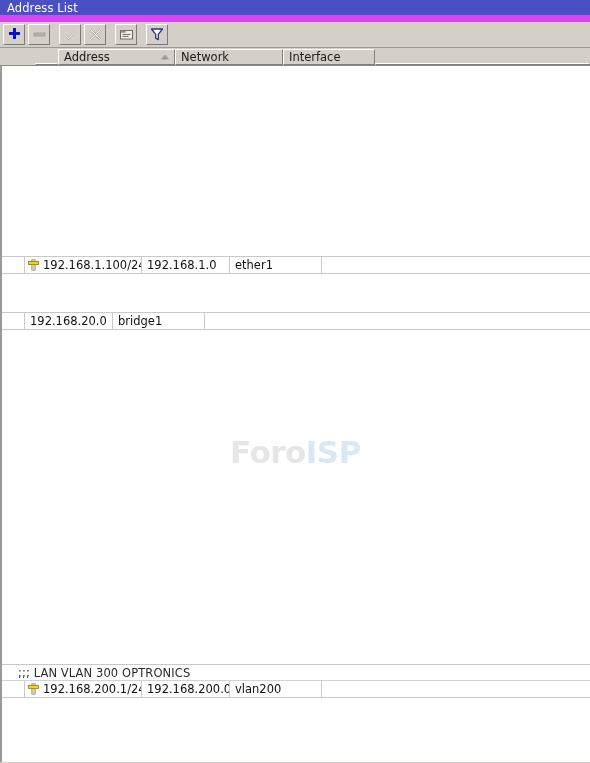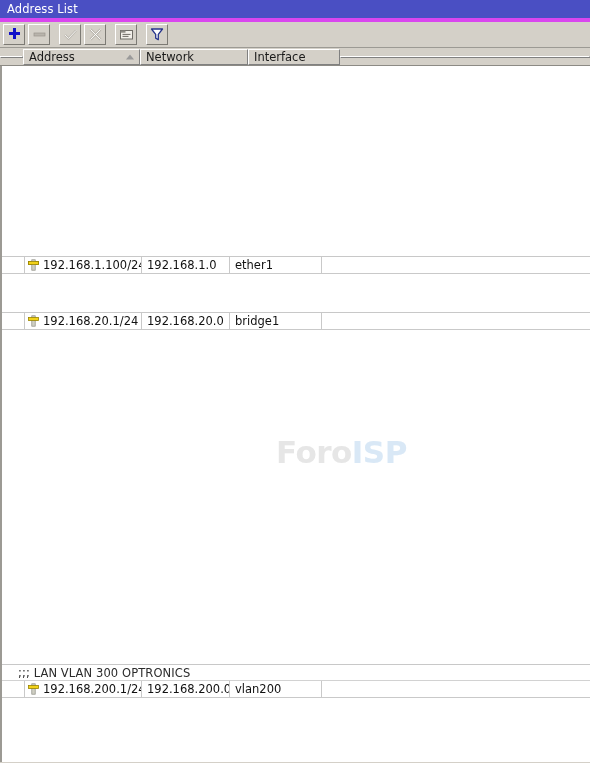--- a/index.html
+++ b/index.html
@@ -25,21 +25,21 @@
   }
 
   
   .titlebar {
     height: 22px;
     background: #4a4fc3;
     display: flex;
     align-items: center;
     padding-left: 7px;
     box-sizing: border-box;
-    border-bottom: 4px solid #d946ef;
+    border-bottom: 7px solid #d946ef;
   }
   .titlebar-text {
     color: #ffffff;
     font-size: 11.5px;
     letter-spacing: 0.1px;
     white-space: nowrap;
   }
 
   
   .toolbar {
@@ -69,21 +69,22 @@
   .tbtn.gap { margin-right: 9px; }
   .tbtn svg { display: block; }
 
   
   .colheader {
     display: flex;
     height: 18px;
     background: #d4d0c8;
     box-sizing: border-box;
     border-bottom: 1px solid #8c8a84;
-    align-items: center;
+    align-items: flex-end;
+    padding-left: 35px;
   }
   .colcell {
     background: #d4d0c8;
     border-top: 1px solid #ffffff;
     border-left: 1px solid #ffffff;
     border-right: 1px solid #808080;
     border-bottom: 1px solid #808080;
     box-sizing: border-box;
     display: flex;
     align-items: center;
@@ -170,21 +171,20 @@
   .watermark {
     position: absolute;
     left: 228px;
     top: 368px;
     font-size: 31px;
     font-weight: bold;
     letter-spacing: -0.5px;
     pointer-events: none;
     user-select: none;
     font-family: "DejaVu Sans", "Liberation Sans", sans-serif;
-    margin-left: 46px;
   }
   .wm-foro { color: #e6e6e6; }
   .wm-isp  { color: #d9e8f6; }
 </style>
 </head>
 <body>
 
 <div class="window">
 
   <div class="titlebar">
@@ -294,29 +294,20 @@
         <span>ether1</span>
       </div>
       <div class="cell c-last" style="flex:1 1 auto"></div>
     </div>
 
     <div class="spacer" style="height:38px"></div>
     <div class="hline"></div>
 
     <div class="data-row">
       <div class="cell c-gutter" style="width:23px"></div>
-      <div class="cell c-addr" style="width:117px">
-        <span class="addr-icon">
-          <svg width="11" height="12" viewBox="0 0 11 12">
-            <rect x="3.8" y="0.8" width="3.4" height="10.4" fill="#cfcfc4" stroke="#8a8a80" stroke-width="0.7"></rect>
-            <rect x="0.5" y="2.5" width="10" height="3" fill="#f2d21a" stroke="#9a8400" stroke-width="0.8"></rect>
-          </svg>
-        </span>
-        <span>192.168.20.1/24</span>
-      </div>
       <div class="cell" style="width:88px">
         <span>192.168.20.0</span>
       </div>
       <div class="cell" style="width:92px">
         <span>bridge1</span>
       </div>
       <div class="cell c-last" style="flex:1 1 auto"></div>
     </div>
 
     <div class="spacer" style="height:334px"></div>

